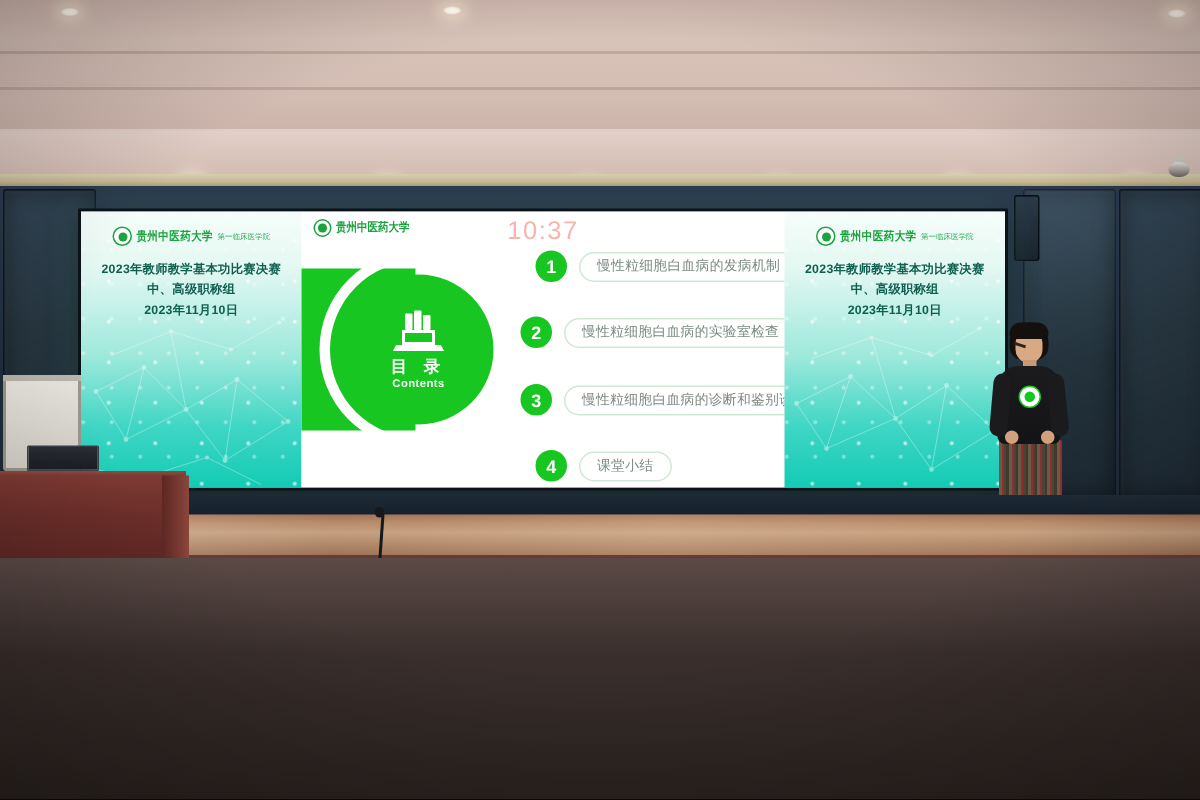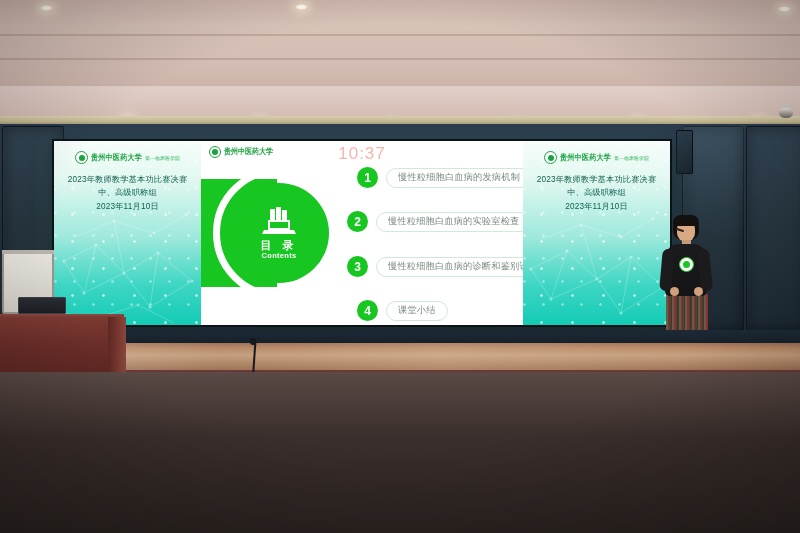--- a/index.html
+++ b/index.html
@@ -115,21 +115,21 @@
   }
   .sp-logo .wordmark {
     font-size:7px; color:#1aa33f; letter-spacing:.3px; white-space:nowrap;
     font-weight:bold; transform:scaleY(1.15);
   }
   .sp-logo .sub {
     font-size:5px; color:#2fb055; white-space:nowrap;
   }
   .sp-line {
     font-size:8.2px; color:#0f5f4f; line-height:1.62; white-space:nowrap;
-    letter-spacing:.2px; font-weight:400;
+    letter-spacing:.2px; font-weight:700;
   }
 
   
   .center-slide {
     position:relative; flex:1 1 auto; height:100%; background:#ffffff; overflow:hidden;
   }
   .clock {
     position:absolute; left:0; right:0; top:3px; text-align:center;
     font-size:17px; color:#f7b4ae; letter-spacing:1px; font-weight:400;
   }

